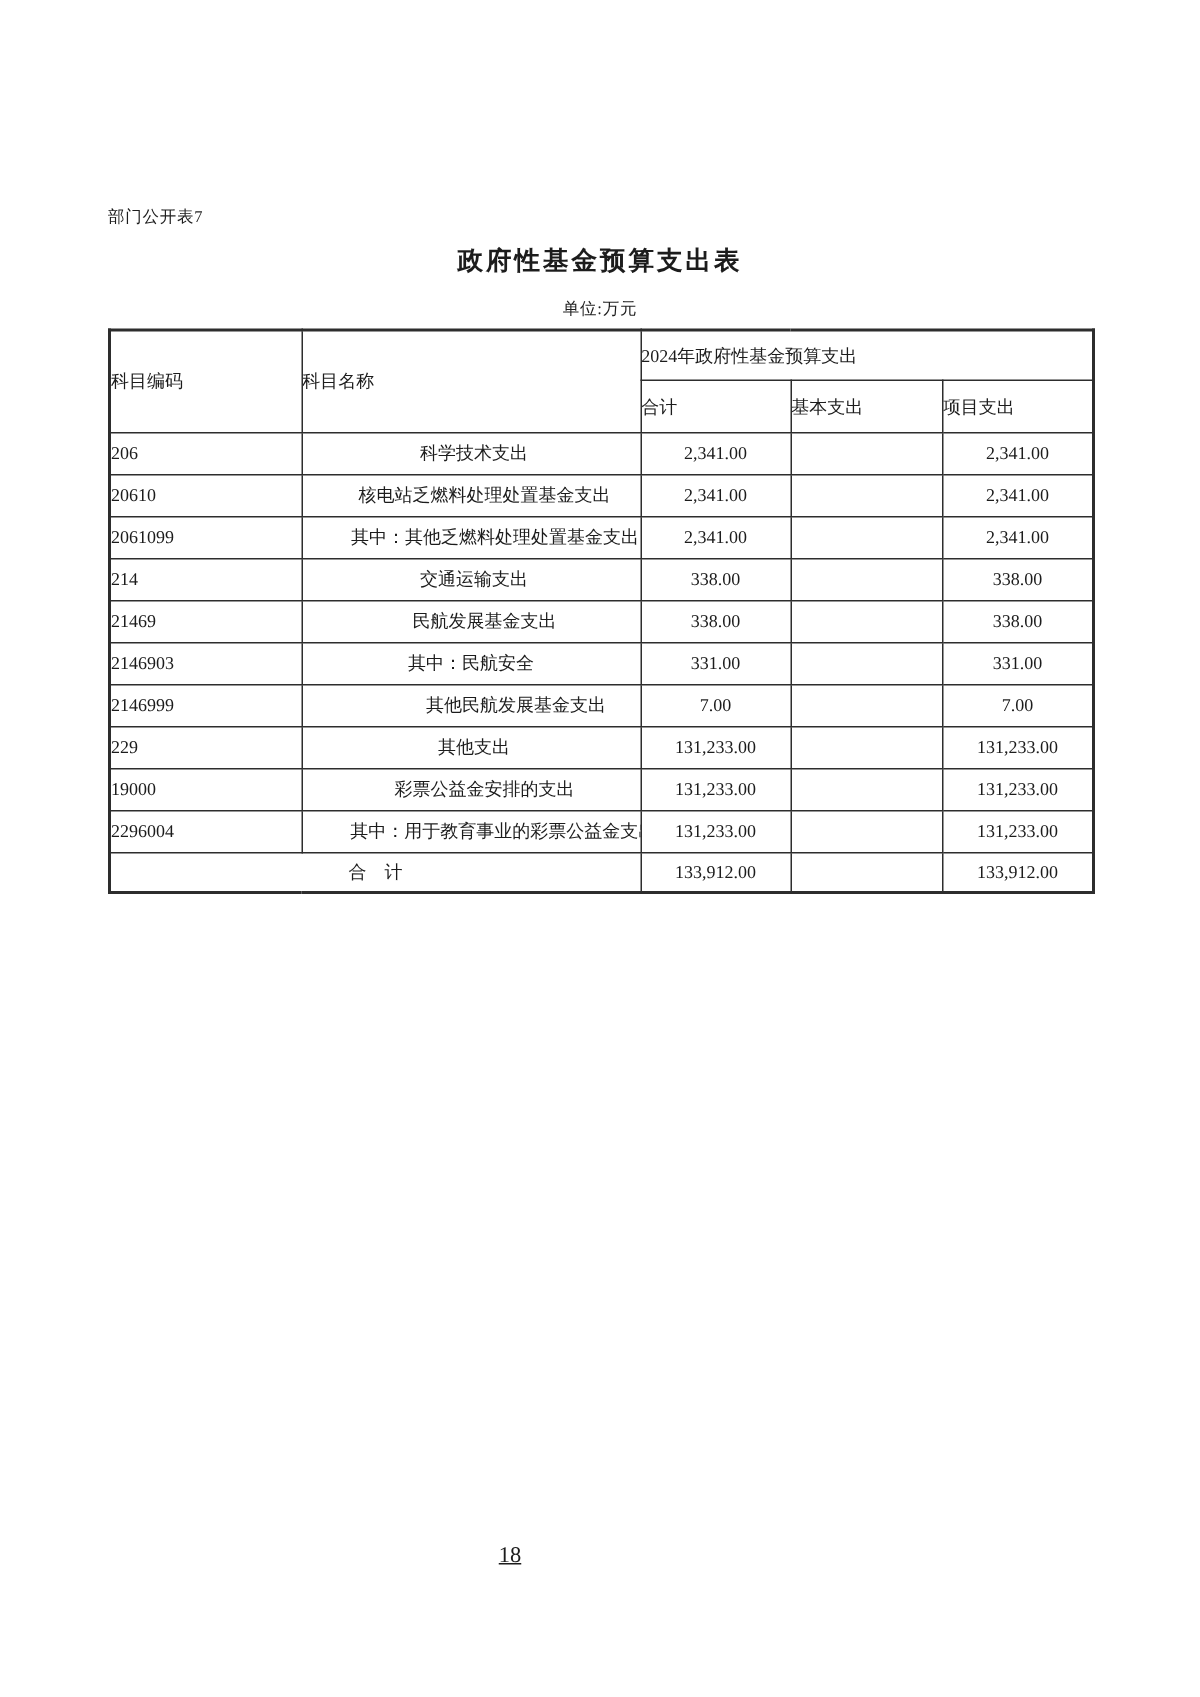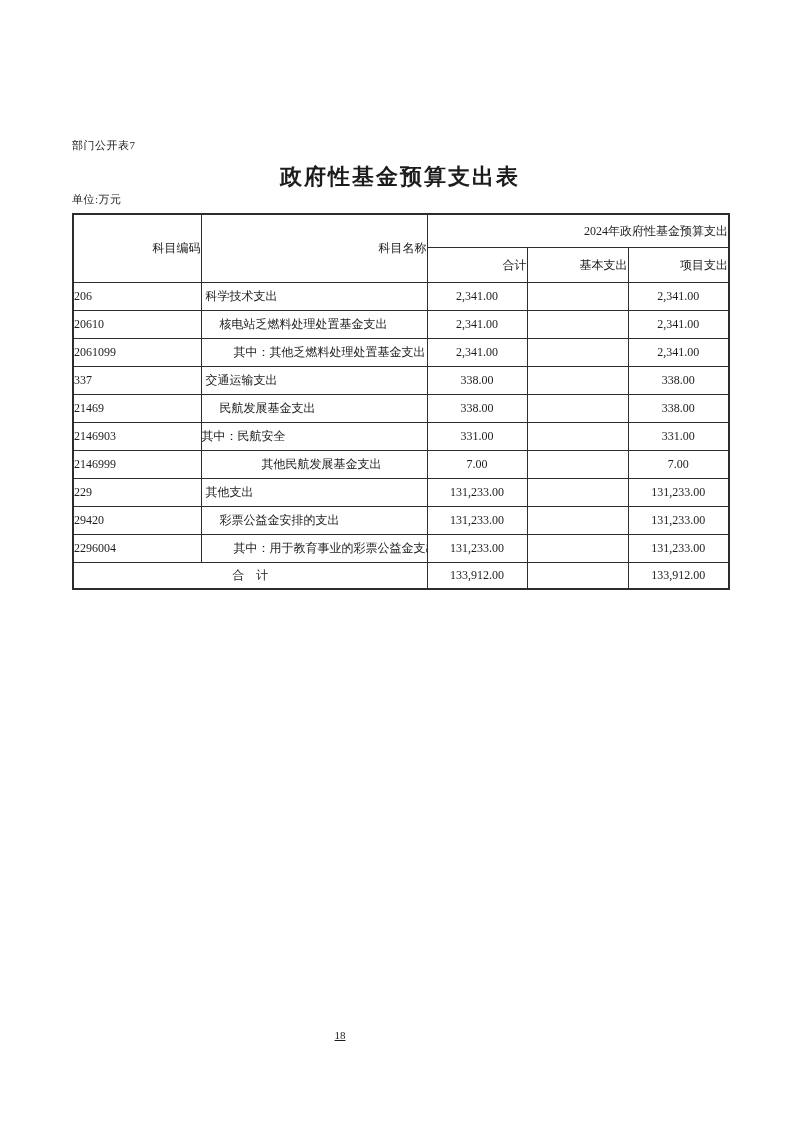--- a/index.html
+++ b/index.html
@@ -21,61 +21,62 @@
     width: 656px;
   }
   .corner-label {
     text-align: left;
     font-size: 11px;
     line-height: 13px;
     letter-spacing: 0.5px;
   }
   .doc-title {
     text-align: center;
-    font-size: 22px;
+    font-size: 17px;
     font-weight: bold;
     margin: 10px 0 0 0;
     letter-spacing: 2px;
   }
   .unit-note {
-    text-align: left;
+    text-align: center;
     font-size: 11px;
+    margin-top: 13px;
     margin-bottom: 6px;
     letter-spacing: 0.5px;
   }
   table.budget {
     border-collapse: collapse;
     table-layout: fixed;
     width: 656px;
     border: 2px solid #2d2d2d;
   }
   table.budget th, table.budget td {
     border: 1px solid #2d2d2d;
     font-size: 12px;
     font-weight: normal;
     padding: 0;
     overflow: hidden;
     white-space: nowrap;
   }
   tr.head-row-1 th { height: 32px; }
   tr.head-row-2 th { height: 34px; }
-  table.budget th { text-align: right; }
+  table.budget th { text-align: left; }
   tbody td { height: 27px; }
   tr.total-row td { height: 25px; }
   .cell-code { text-align: left; padding-left: 4px; }
-  .cell-name { text-align: left; }
+  .cell-name { text-align: center; }
   .cell-num  { text-align: center; padding-right: 8px; }
   .total-label { text-align: center; font-family: Liberation Serif, serif; }
   .page-number {
     position: absolute;
     top: 1029px;
     left: 0;
     width: 680px;
     text-align: center;
-    font-size: 11px;
+    font-size: 15px;
     text-decoration: underline;
   }
 </style>
 </head>
 <body>
 
 <div class="sheet">
   <div class="corner-label">部门公开表7</div>
   <h1 class="doc-title">政府性基金预算支出表</h1>
   <div class="unit-note">单位:万元</div>
@@ -116,21 +117,21 @@
           <td class="cell-num">2,341.00</td>
         </tr>
         <tr>
           <td class="cell-code">2061099</td>
           <td class="cell-name" style="padding-left: 32px;">其中：其他乏燃料处理处置基金支出</td>
           <td class="cell-num">2,341.00</td>
           <td class="cell-num"></td>
           <td class="cell-num">2,341.00</td>
         </tr>
         <tr>
-          <td class="cell-code">337</td>
+          <td class="cell-code">214</td>
           <td class="cell-name" style="padding-left: 4px;">交通运输支出</td>
           <td class="cell-num">338.00</td>
           <td class="cell-num"></td>
           <td class="cell-num">338.00</td>
         </tr>
         <tr>
           <td class="cell-code">21469</td>
           <td class="cell-name" style="padding-left: 18px;">民航发展基金支出</td>
           <td class="cell-num">338.00</td>
           <td class="cell-num"></td>
@@ -151,21 +152,21 @@
           <td class="cell-num">7.00</td>
         </tr>
         <tr>
           <td class="cell-code">229</td>
           <td class="cell-name" style="padding-left: 4px;">其他支出</td>
           <td class="cell-num">131,233.00</td>
           <td class="cell-num"></td>
           <td class="cell-num">131,233.00</td>
         </tr>
         <tr>
-          <td class="cell-code">29420</td>
+          <td class="cell-code">19000</td>
           <td class="cell-name" style="padding-left: 18px;">彩票公益金安排的支出</td>
           <td class="cell-num">131,233.00</td>
           <td class="cell-num"></td>
           <td class="cell-num">131,233.00</td>
         </tr>
         <tr>
           <td class="cell-code">2296004</td>
           <td class="cell-name" style="padding-left: 32px;">其中：用于教育事业的彩票公益金支出</td>
           <td class="cell-num">131,233.00</td>
           <td class="cell-num"></td>

